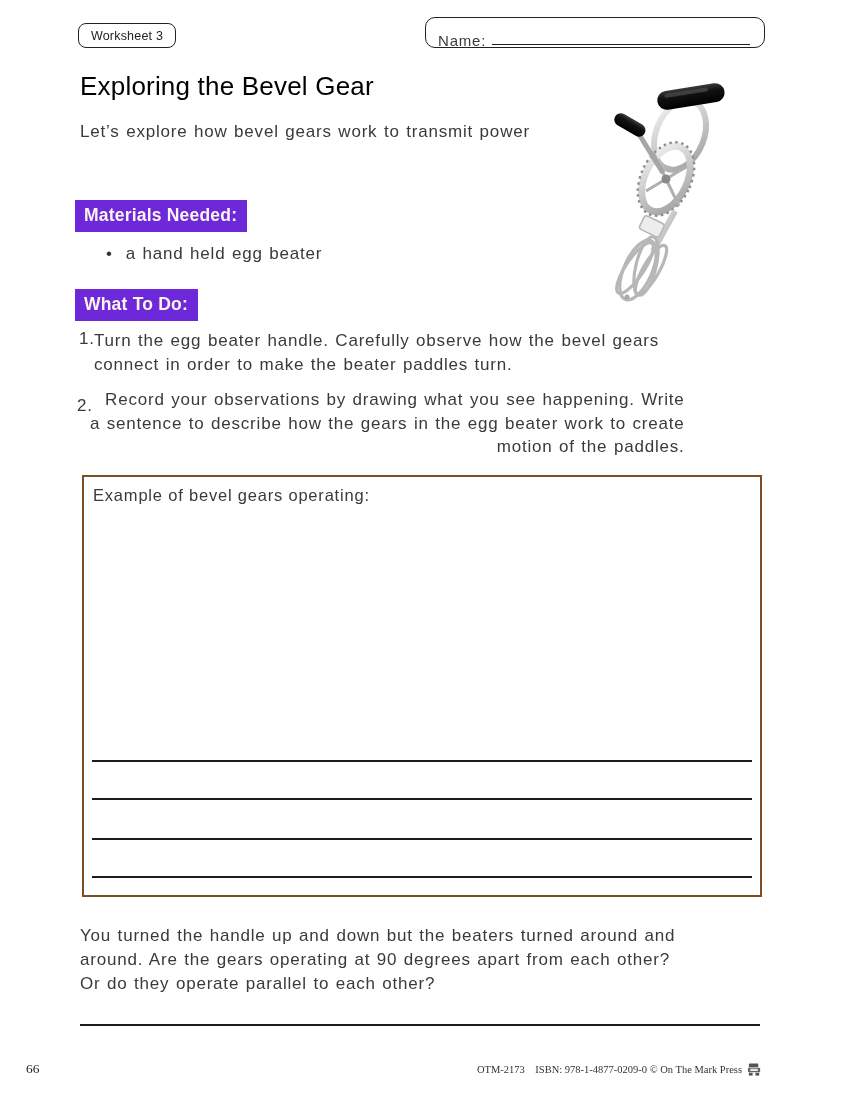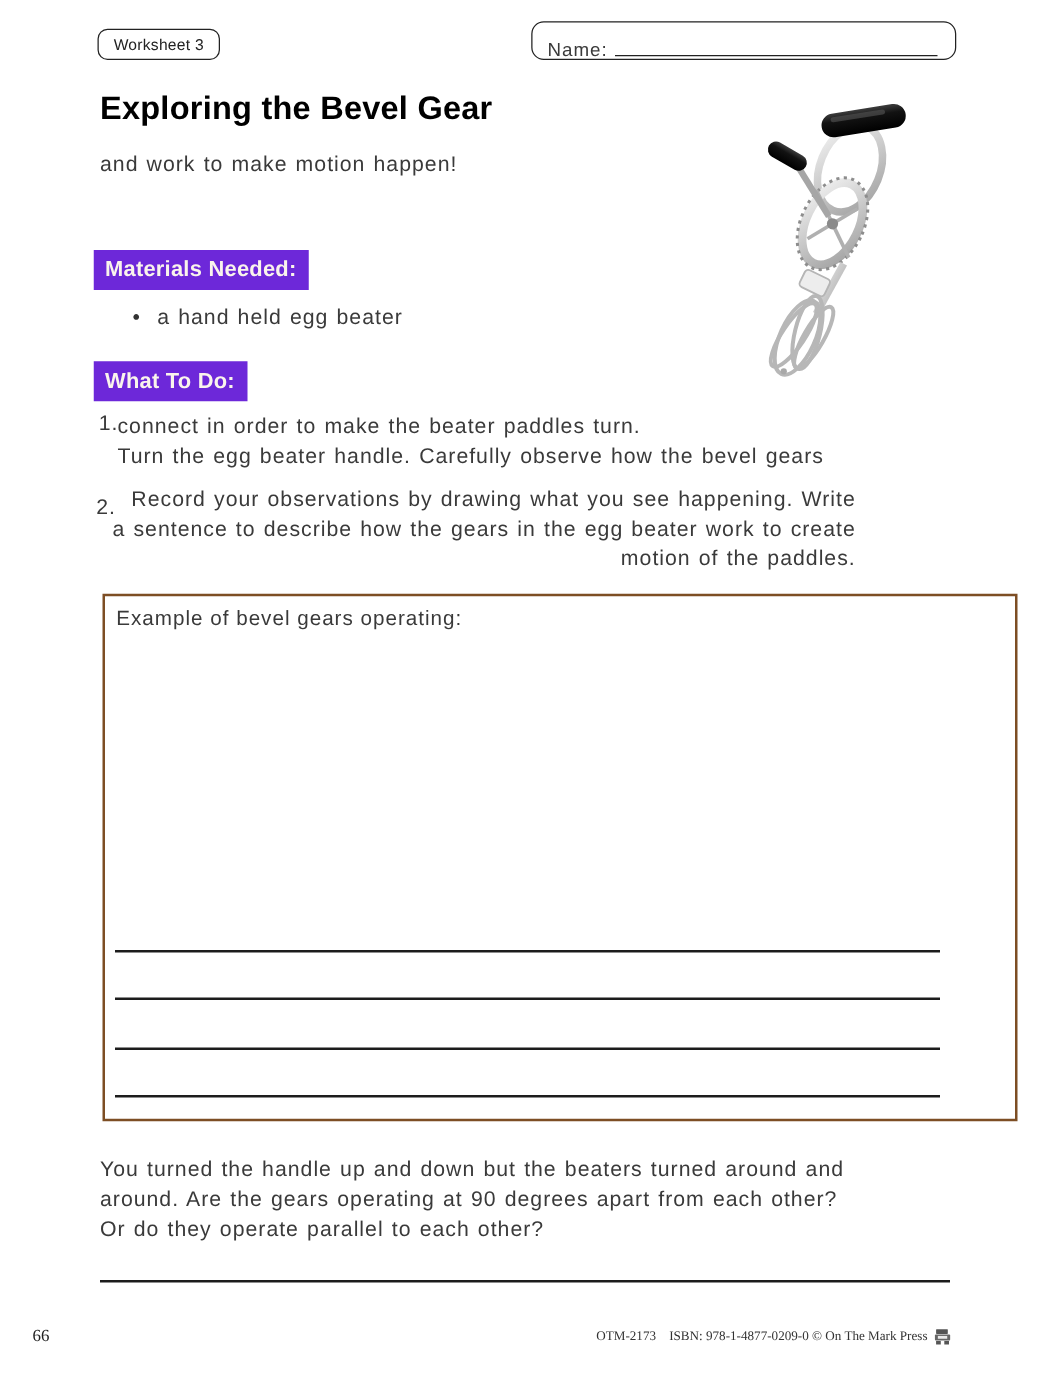--- a/index.html
+++ b/index.html
@@ -27,21 +27,21 @@
     border: 1.4px solid #222; border-radius: 10px;
     display: flex; align-items: center;
     padding: 16px 14px 0 12px;
   }
   .name-label { font-size: 15px; color: #3a3a3a; letter-spacing: 0.8px; margin-right: 6px; }
   .name-line { flex: 1; border-bottom: 1.6px solid #222; height: 62%; }
 
   
   .title {
     position: absolute; left: 80px; top: 71px;
-    font-size: 26px; font-weight: bold; color: #000;
+    font-size: 26px; font-weight: normal; color: #000;
     letter-spacing: 0.2px;
   }
   .bodytext { font-size: 17px; letter-spacing: 0.8px; word-spacing: 1px; color: #3a3a3a; }
   .intro { position: absolute; left: 80px; top: 120px; line-height: 24.5px; }
 
   
   .sec-head {
     position: absolute; left: 75px;
     background: #6d28d9; color: #faf4ec;
     font-size: 17.5px; font-weight: bold; letter-spacing: 0.2px;
@@ -56,21 +56,21 @@
   .step { position: absolute; line-height: 23.5px; }
   .step-num { position: absolute; }
   .s1n { left: 79px; top: 329px; }
   .s1t { left: 94px; top: 329px; }
   .s2n { left: 77px; top: 396px; }
   .s2t { left: 90px; top: 388px; text-align: right; }
 
   
   .draw-box {
     position: absolute; left: 82px; top: 475px;
-    width: 732px; height: 422px;
+    width: 680px; height: 422px;
     border: 2px solid #7d4e24;
     background: #fff;
   }
   .draw-box-label { position: absolute; left: 9px; top: 9px; font-size: 16.5px; letter-spacing: 0.8px; color: #3a3a3a; }
   .write-line { position: absolute; left: 8px; width: 660px; border-bottom: 2px solid #1c1c1c; }
   .wl1 { top: 283px; } .wl2 { top: 321px; } .wl3 { top: 361px; } .wl4 { top: 399px; }
 
   .question { position: absolute; left: 80px; top: 924px; line-height: 23.8px; }
   .answer-line { position: absolute; left: 80px; top: 1024px; width: 680px; border-bottom: 2px solid #1c1c1c; }
 
@@ -96,21 +96,21 @@
   </div>
 
   <div class="name-box">
     <span class="name-label">Name:</span>
     <span class="name-line"></span>
   </div>
 
   <div class="title">Exploring the Bevel Gear</div>
 
   <div class="intro bodytext">
-    <div>and work to make motion happen!</div>
+    <div>Let’s explore how bevel gears work to transmit power</div>
   </div>
 
   <svg class="beater-img" viewBox="0 0 170 235" aria-label="hand held egg beater">
     <defs>
       <linearGradient id="chrome" x1="0" y1="0" x2="1" y2="1">
         <stop offset="0" stop-color="#f4f4f4"></stop>
         <stop offset="0.5" stop-color="#c9c9c9"></stop>
         <stop offset="1" stop-color="#9e9e9e"></stop>
       </linearGradient>
       <linearGradient id="blackgrip" x1="0" y1="0" x2="0" y2="1">
@@ -159,22 +159,22 @@
     <span class="bullet-glyph">•</span>
     <span>a hand held egg beater</span>
   </div>
 
   <div class="sec-head whattodo">
     <span>What To Do:</span>
   </div>
 
   <div class="step-num bodytext s1n">1.</div>
   <div class="step bodytext s1t">
+    <div>Turn the egg beater handle. Carefully observe how the bevel gears</div>
     <div>connect in order to make the beater paddles turn.</div>
-    <div>Turn the egg beater handle. Carefully observe how the bevel gears</div>
   </div>
 
   <div class="step-num bodytext s2n">2.</div>
   <div class="step bodytext s2t">
     <div>Record your observations by drawing what you see happening. Write</div>
     <div>a sentence to describe how the gears in the egg beater work to create</div>
     <div>motion of the paddles.</div>
   </div>
 
   <div class="draw-box">

